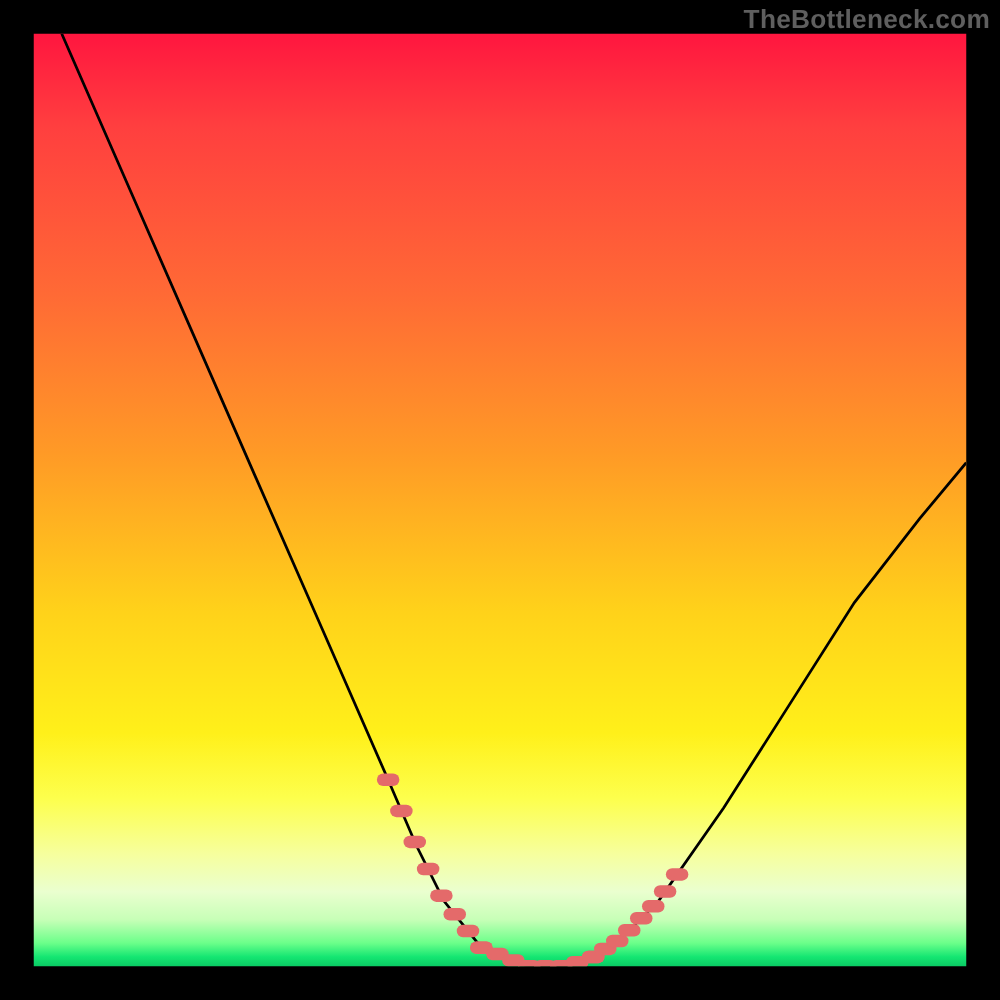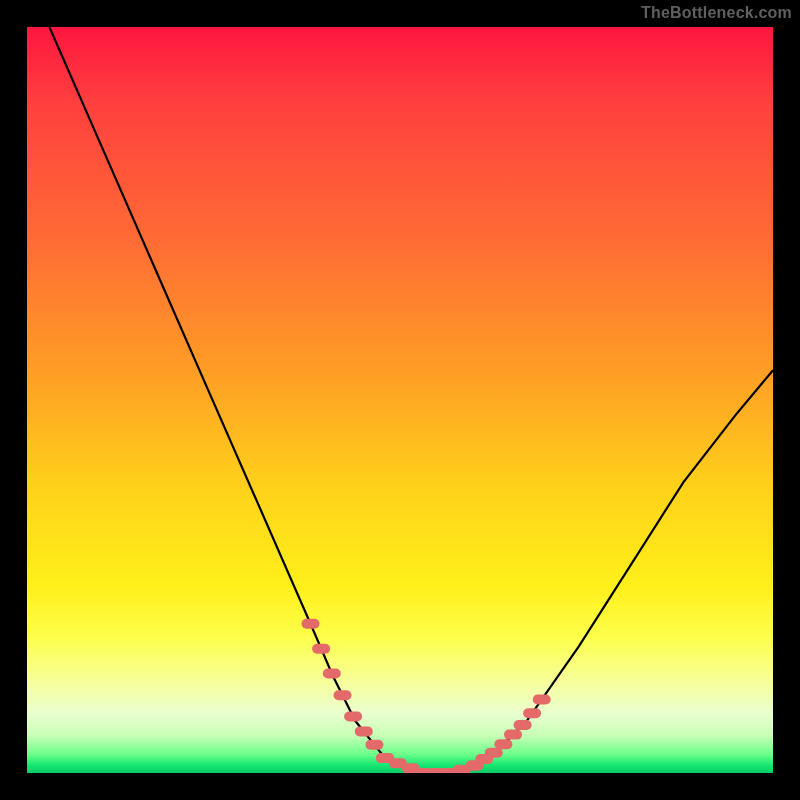--- a/index.html
+++ b/index.html
@@ -39,21 +39,21 @@
       #6cff8a 97.5%,
       #14e672 99%,
       #0acb64 100%
     );
   }
   .watermark {
     position: absolute;
     top: 4px;
     right: 8px;
     font-family: Arial, Helvetica, sans-serif;
-    font-size: 16px;
+    font-size: 21px;
     font-weight: 600;
     color: #5f5f5f;
     letter-spacing: 0.2px;
     user-select: none;
   }
   svg.curve-layer {
     position: absolute;
     top: 0;
     left: 0;
     width: 746px;

